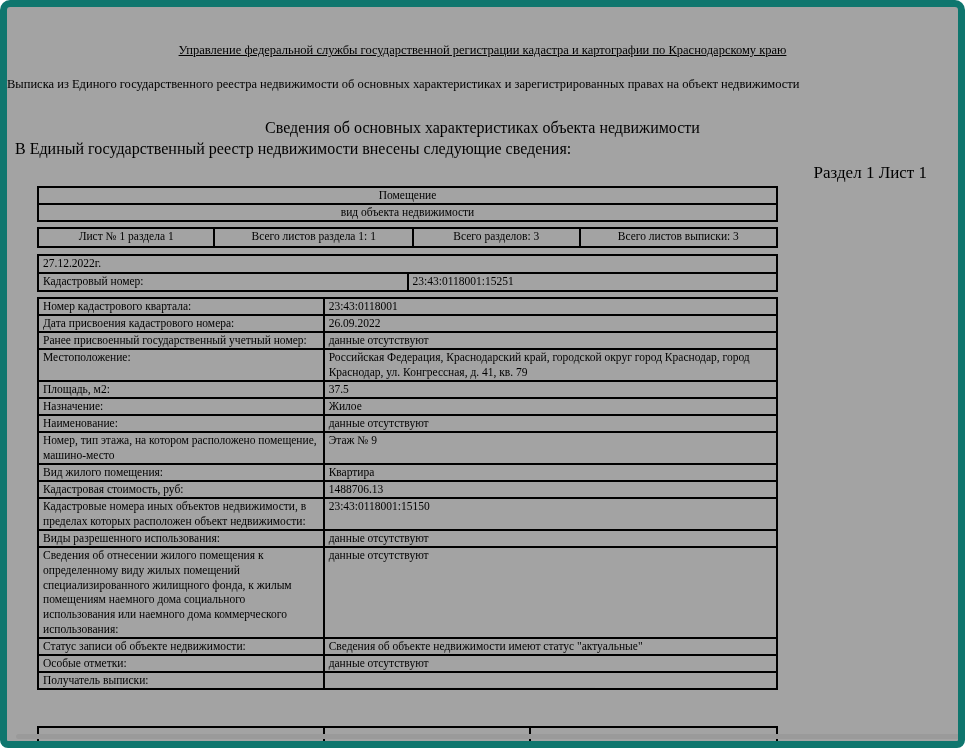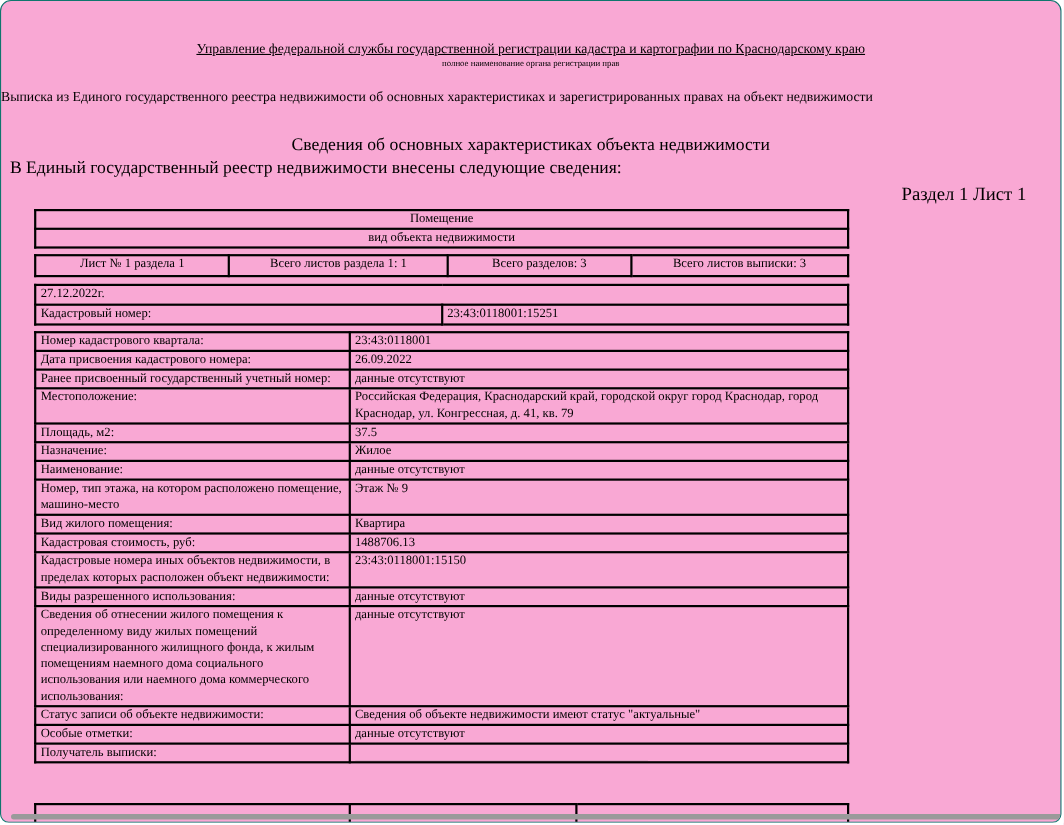--- a/index.html
+++ b/index.html
@@ -1,25 +1,25 @@
 <!DOCTYPE html>
 <html><head>
 <meta charset="utf-8">
 <style>
   html,body { margin:0; padding:0; background:#ffffff; }
   .page {
     position:relative;
     width:965px; height:748px;
     box-sizing:border-box;
-    border:1px solid #0f766e;
+    border:7px solid #0f766e;
     border-radius:10px 10px 8px 8px;
     font-family:"Liberation Serif","DejaVu Serif",serif;
     color:#000;
     overflow:hidden;
-    background:#f9a8d4;
+    background:#a3a3a3;
   }
   .bottom-bar {
     position:absolute; left:9px; right:0; bottom:2px;
     height:5px; background:#9a9a9a; border-radius:3px 0 0 3px;
   }
   .authority {
     text-align:center; font-size:12.5px; margin-top:36px;
     text-decoration:underline;
   }
   .authority-caption { text-align:center; font-size:8px; margin-top:1px; }
@@ -61,21 +61,20 @@
     border-bottom:1px solid rgba(150,150,150,0.25);
     width:60%;
   }
 </style>
 </head>
 <body>
 
 <div class="page">
 
   <div class="authority">Управление федеральной службы государственной регистрации кадастра и картографии по Краснодарскому краю</div>
-  <div class="authority-caption">полное наименование органа регистрации прав</div>
   <div class="doc-title">Выписка из Единого государственного реестра недвижимости об основных характеристиках и зарегистрированных правах на объект недвижимости</div>
   <div class="section-title">Сведения об основных характеристиках объекта недвижимости</div>
   <div class="intro">В Единый государственный реестр недвижимости внесены следующие сведения:</div>
   <div class="sheet-label">Раздел 1 Лист 1</div>
 
   <table class="object-type-table">
     <tbody>
         <tr>
       <td>Помещение</td>
     </tr>

